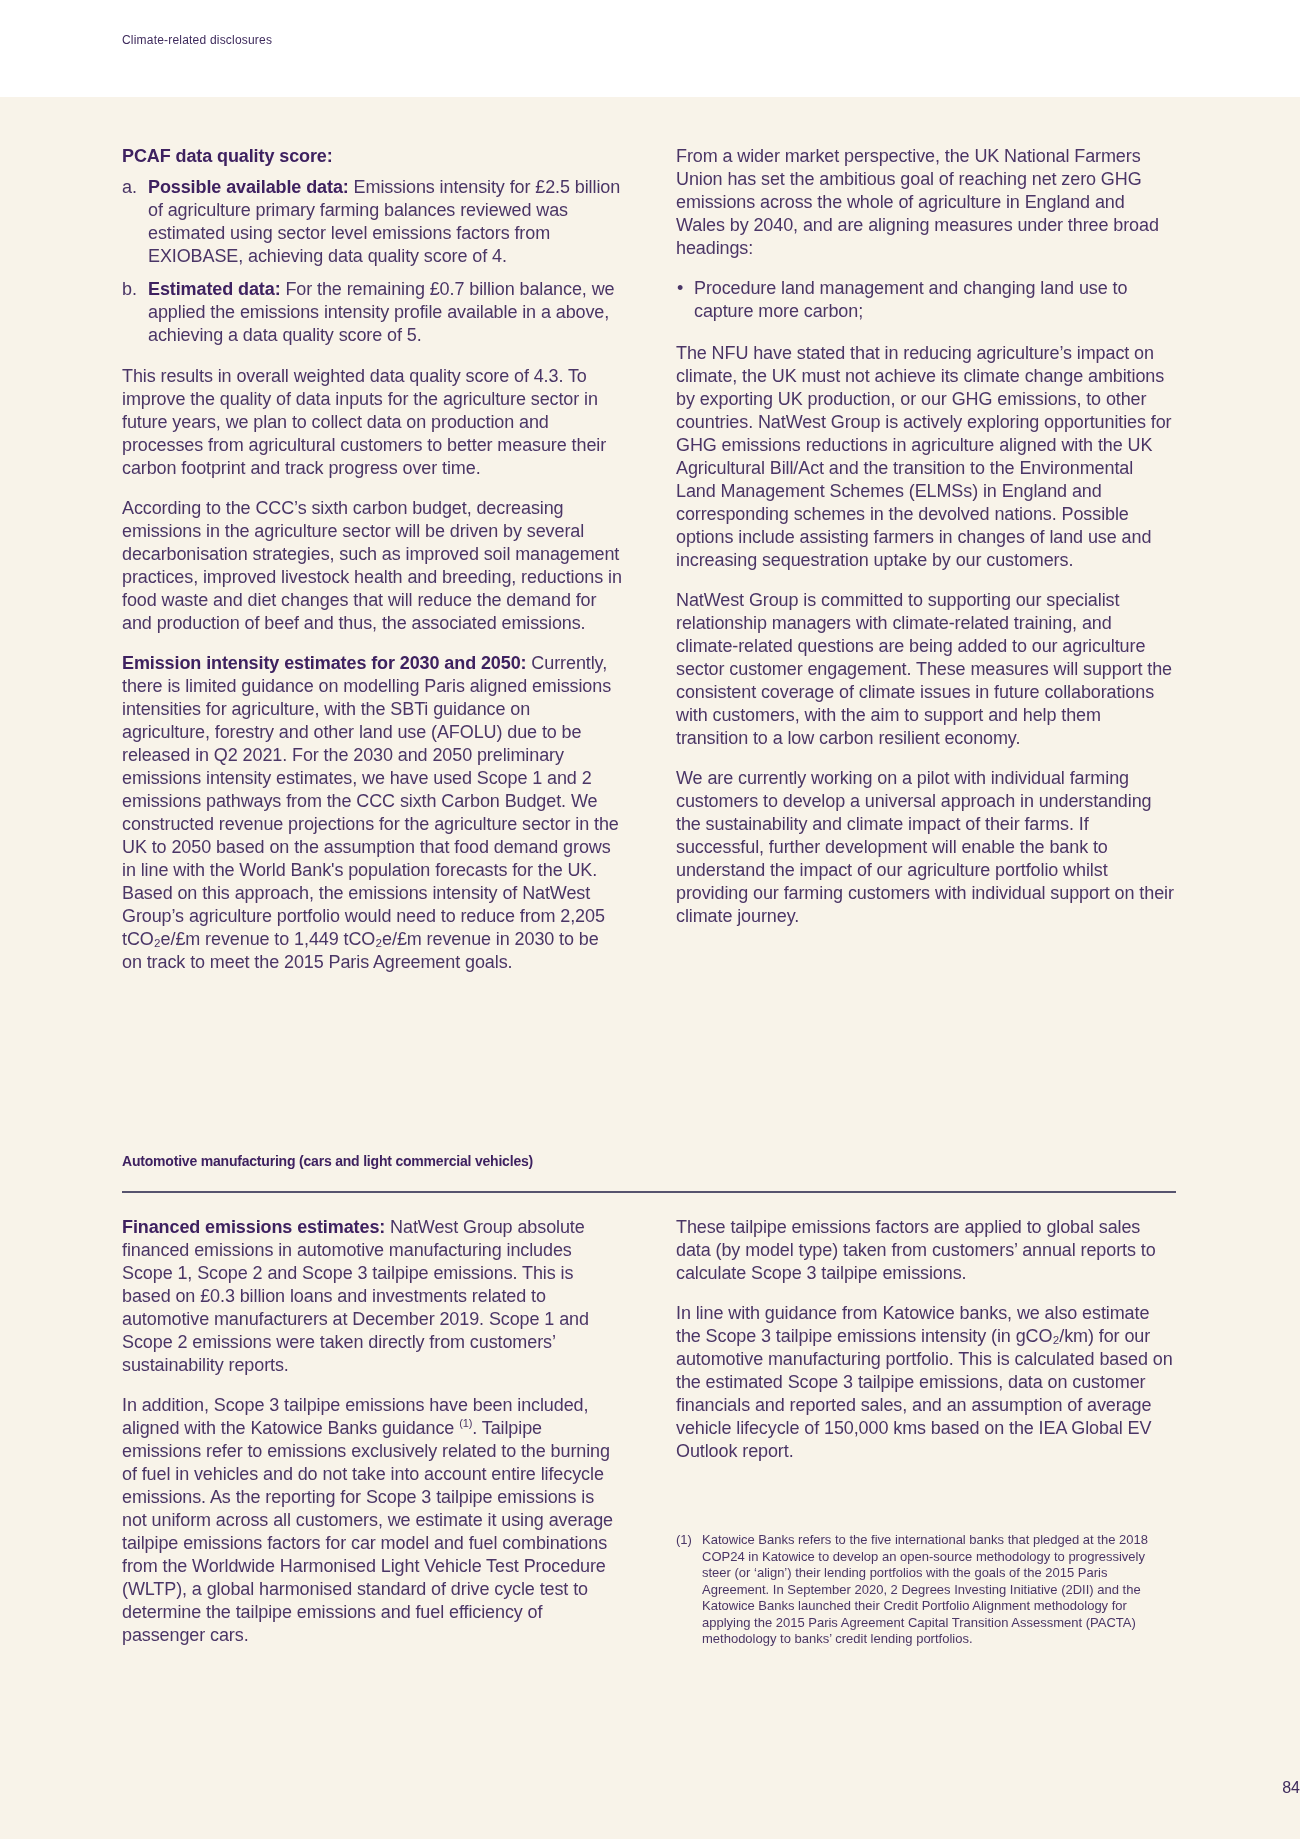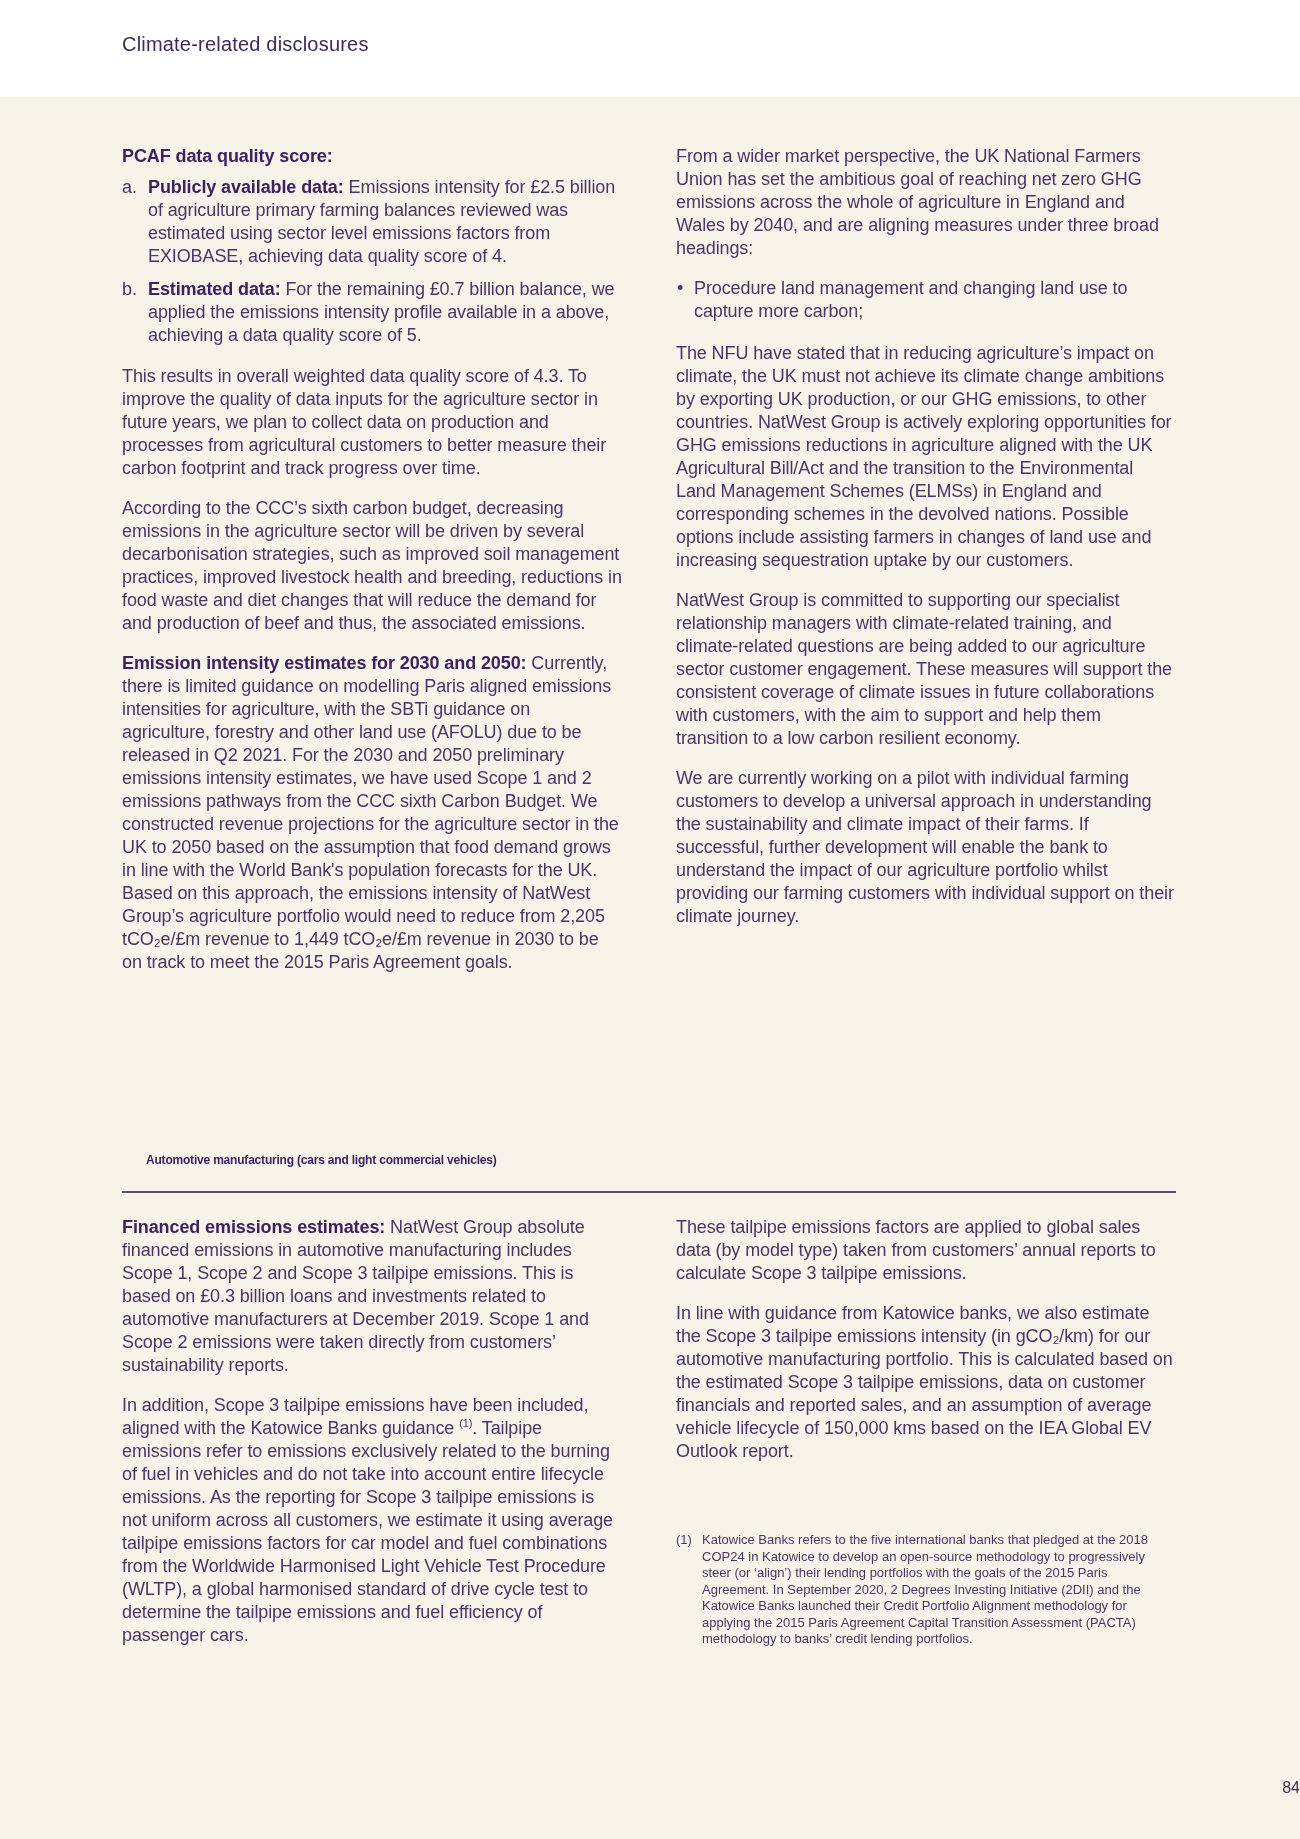--- a/index.html
+++ b/index.html
@@ -19,21 +19,21 @@
     position: absolute;
     top: 0; left: 0;
     width: 1300px;
     height: 97px;
     background: #ffffff;
   }
   .page-header {
     position: absolute;
     left: 122px;
     top: 33px;
-    font-size: 20px;
+    font-size: 12px;
     color: #3e2a5c;
     letter-spacing: 0.2px;
   }
   .content {
     position: absolute;
     left: 122px;
     width: 1054px;
     display: flex;
     gap: 54px;
     font-size: 18px;
@@ -84,25 +84,24 @@
   .sup {
     font-size: 11px;
     vertical-align: super;
     line-height: 0;
   }
   .section2-heading {
     position: absolute;
     left: 122px;
     top: 1153px;
     width: 1054px;
-    font-size: 12px;
+    font-size: 14px;
     font-weight: bold;
     color: #3e2160;
     letter-spacing: -0.2px;
-    margin-left: 24px;
   }
   .divider {
     position: absolute;
     left: 122px;
     top: 1191px;
     width: 1054px;
     height: 2px;
     background: #57536e;
   }
   .footnote {
@@ -134,21 +133,21 @@
 <body>
 
 <div class="top-band"></div>
 <div class="page-header">Climate-related disclosures</div>
 
 <div class="content content-1">
   <div class="col">
     <h3>PCAF data quality score:</h3>
     <ol class="alpha-list">
       <li>
-        <span class="marker">a.</span><span class="lead">Publicly available data:</span><span> Emissions intensity for £2.5 billion of agriculture primary farming balances reviewed was estimated using sector level emissions factors from EXIOBASE, achieving data quality score of 4.</span>
+        <span class="marker">a.</span><span class="lead">Possible available data:</span><span> Emissions intensity for £2.5 billion of agriculture primary farming balances reviewed was estimated using sector level emissions factors from EXIOBASE, achieving data quality score of 4.</span>
       </li>
       <li>
         <span class="marker">b.</span><span class="lead">Estimated data:</span><span> For the remaining £0.7 billion balance, we applied the emissions intensity profile available in a above, achieving a data quality score of 5.</span>
       </li>
     </ol>
     <p><span>This results in overall weighted data quality score of 4.3. To improve the quality of data inputs for the agriculture sector in future years, we plan to collect data on production and processes from agricultural customers to better measure their carbon footprint and track progress over time.</span></p>
     <p><span>According to the CCC’s sixth carbon budget, decreasing emissions in the agriculture sector will be driven by several decarbonisation strategies, such as improved soil management practices, improved livestock health and breeding, reductions in food waste and diet changes that will reduce the demand for and production of beef and thus, the associated emissions.</span></p>
     <p><span class="lead">Emission intensity estimates for 2030 and 2050:</span><span> Currently, there is limited guidance on modelling Paris aligned emissions intensities for agriculture, with the SBTi guidance on agriculture, forestry and other land use (AFOLU) due to be released in Q2 2021. For the 2030 and 2050 preliminary emissions intensity estimates, we have used Scope 1 and 2 emissions pathways from the CCC sixth Carbon Budget. We constructed revenue projections for the agriculture sector in the UK to 2050 based on the assumption that food demand grows in line with the World Bank's population forecasts for the UK. Based on this approach, the emissions intensity of NatWest Group’s agriculture portfolio would need to reduce from 2,205 tCO₂e/£m revenue to 1,449 tCO₂e/£m revenue in 2030 to be on track to meet the 2015 Paris Agreement goals.</span></p>
   </div>
   <div class="col">

